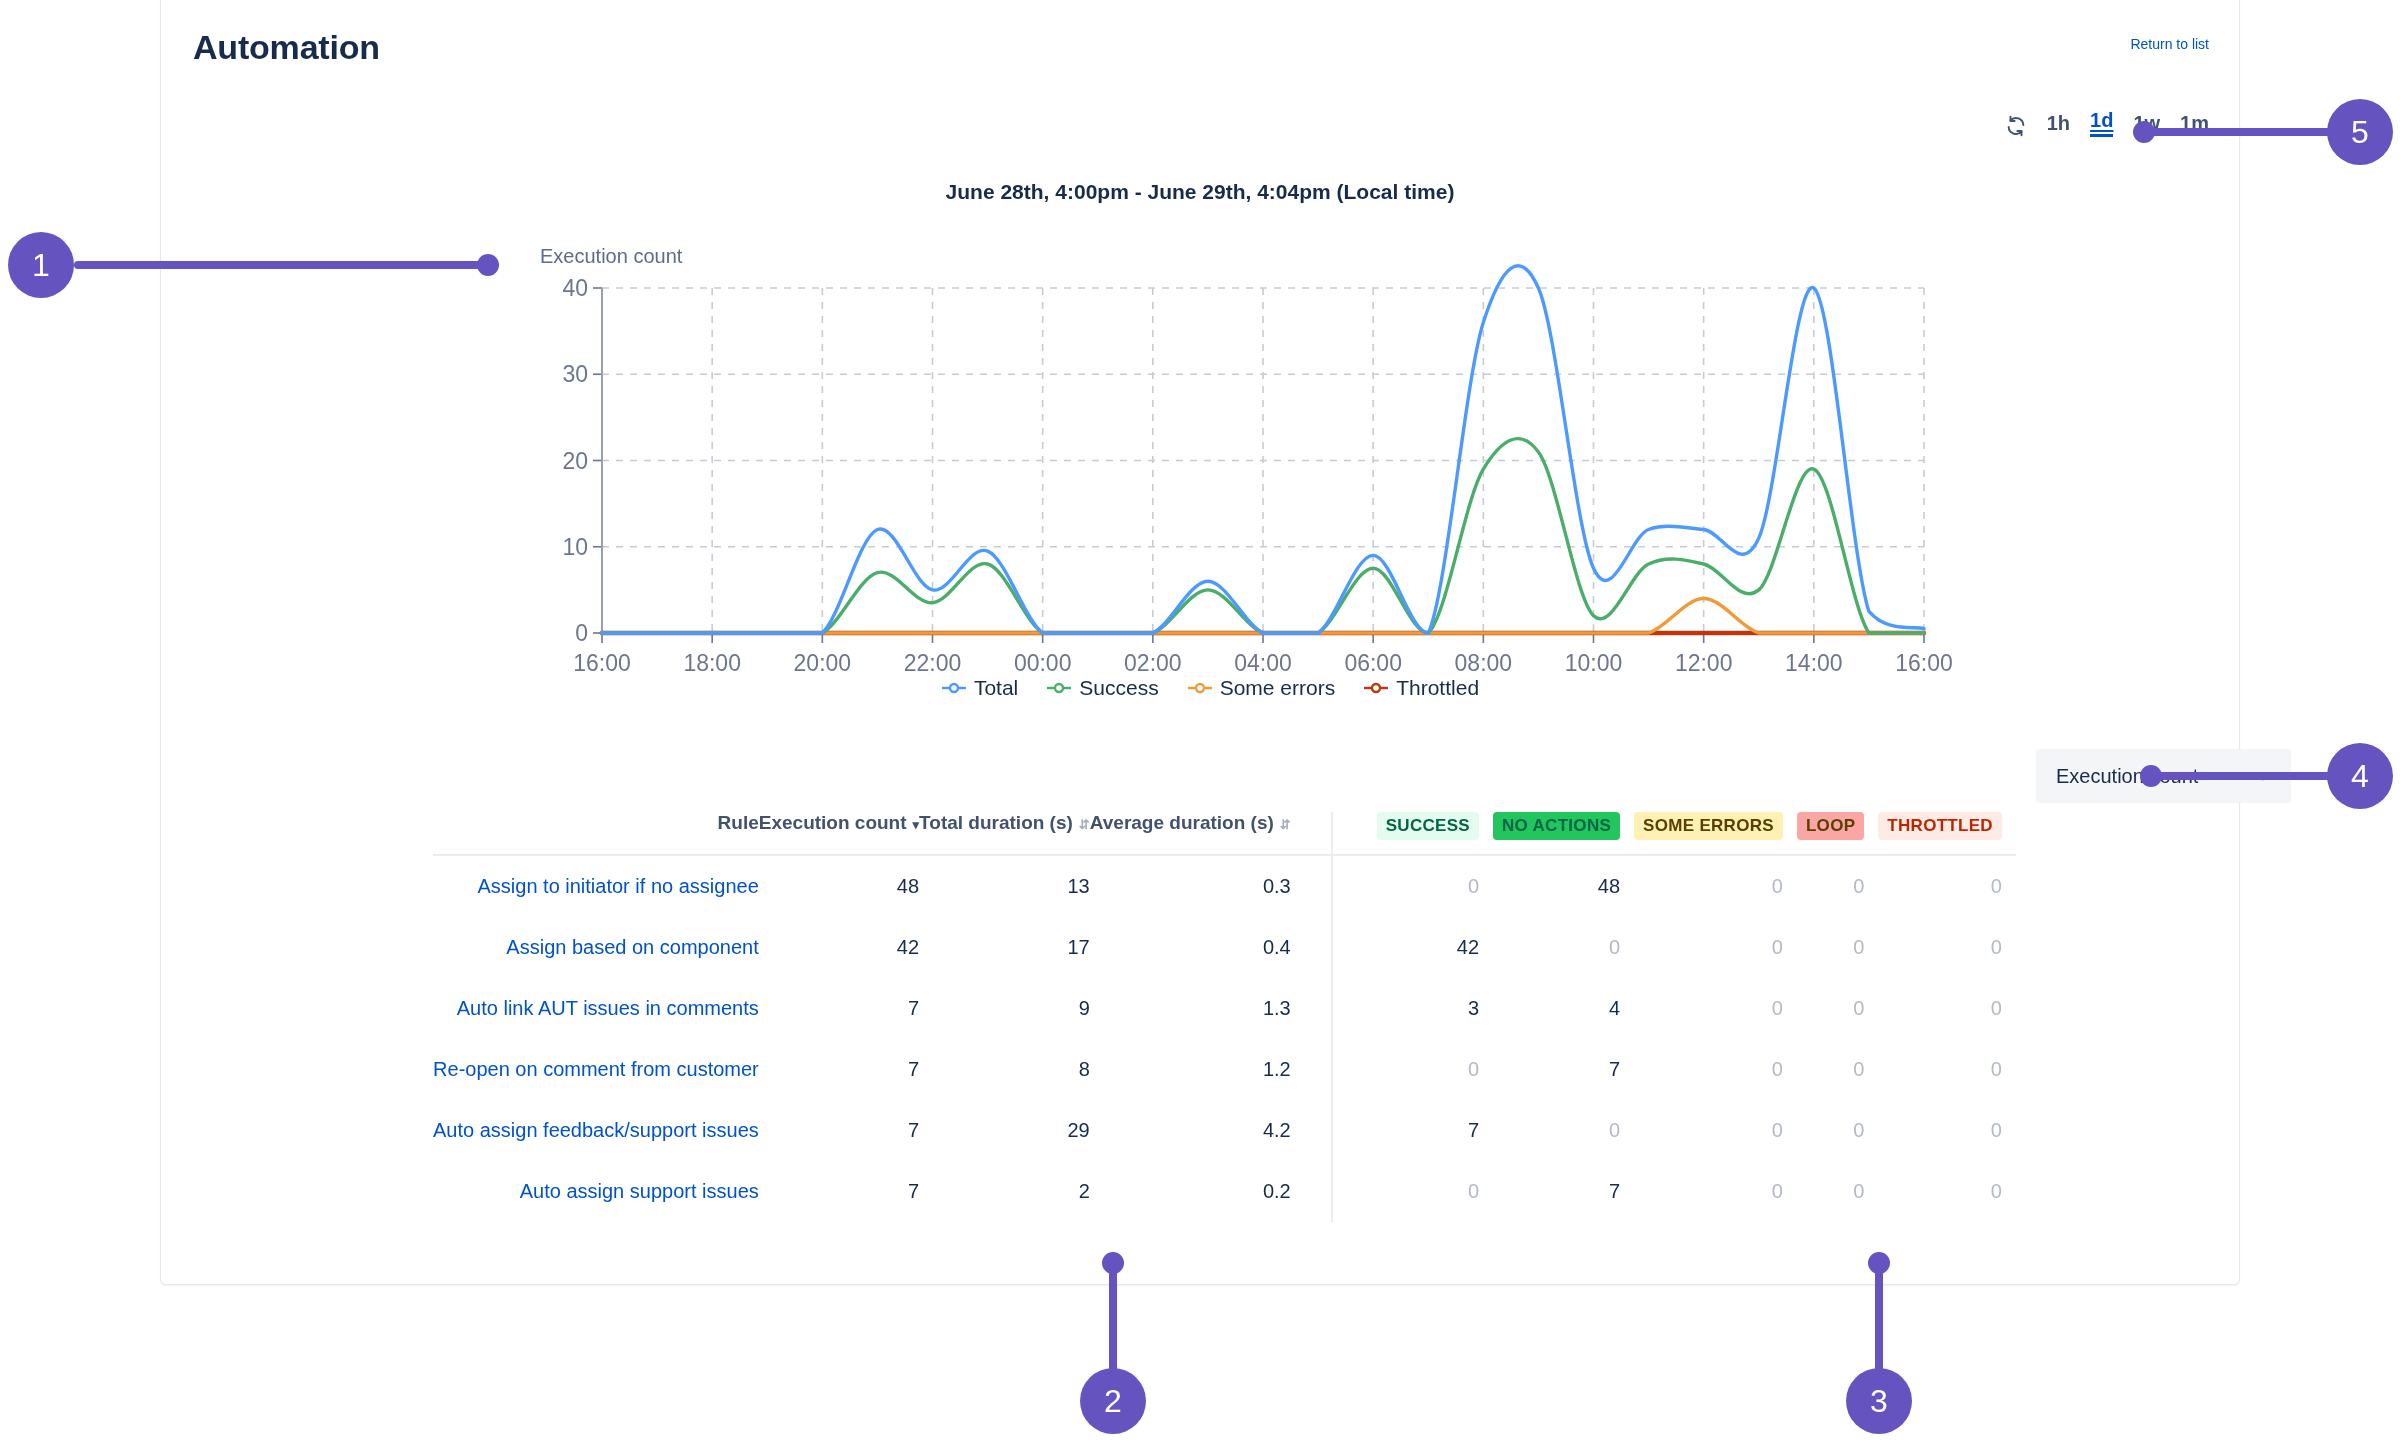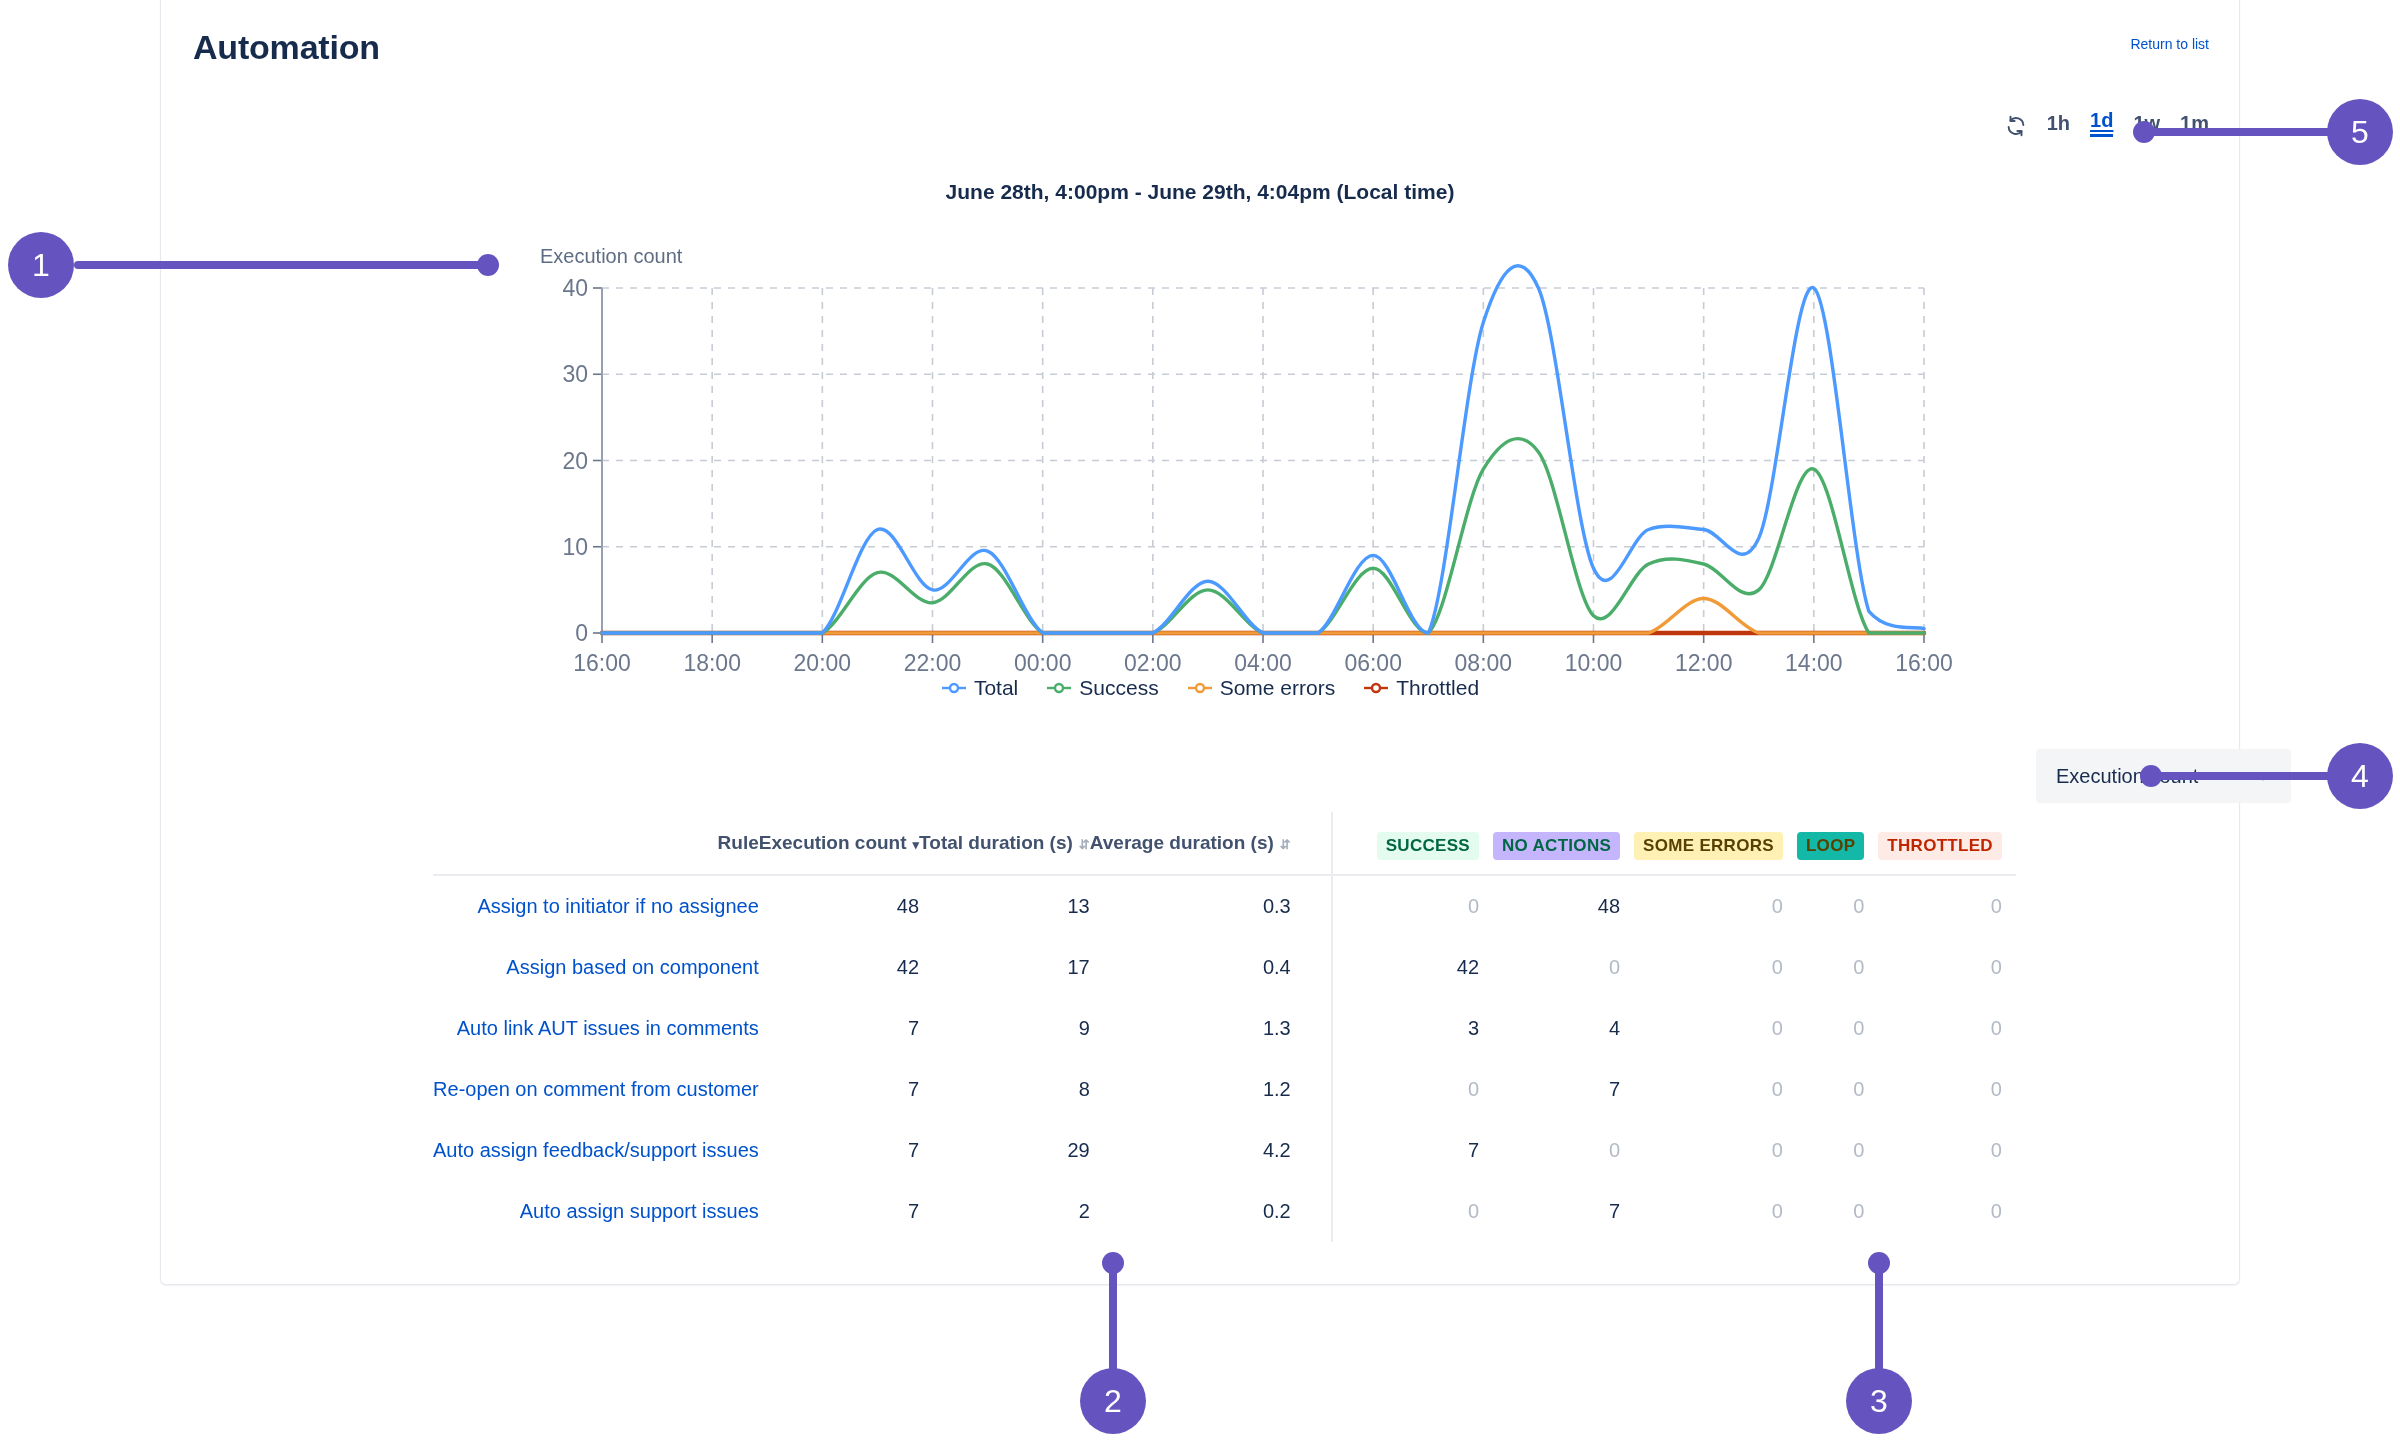--- a/index.html
+++ b/index.html
@@ -105,23 +105,23 @@
 
   .sortable { cursor: pointer; }
   .sort-ico { display: inline-block; margin-left: 6px; color: #a5adba; font-size: 13px; line-height: 1; }
   .sort-ico.down { color: #42526e; }
 
   .chip {
     display: inline-block; border-radius: 4px; padding: 4px 9px;
     font-size: 17px; font-weight: 700; letter-spacing: 0.3px;
   }
   .chip-success  { background: #e3fcef; color: #006644; }
-  .chip-noaction { background: #c4b5fd; color: #006644; text-align: center; }
+  .chip-noaction { background: #22c55e; color: #006644; text-align: center; }
   .chip-someerr  { background: #fff0b3; color: #574000; }
-  .chip-loop     { background: #14b8a6; color: #574000; margin-top: 20px; }
+  .chip-loop     { background: #fca5a5; color: #574000; }
   .chip-throttled{ background: #ffebe6; color: #bf2600; }
   .th-chip { padding-bottom: 14px !important; }
 
   
   .callout-layer { position: absolute; inset: 0; pointer-events: none; }
   .co-badge {
     position: absolute; width: 66px; height: 66px; border-radius: 50%;
     background: #6554c0; color: #fff;
     font-size: 32px; font-weight: 500;
     display: flex; align-items: center; justify-content: center;

